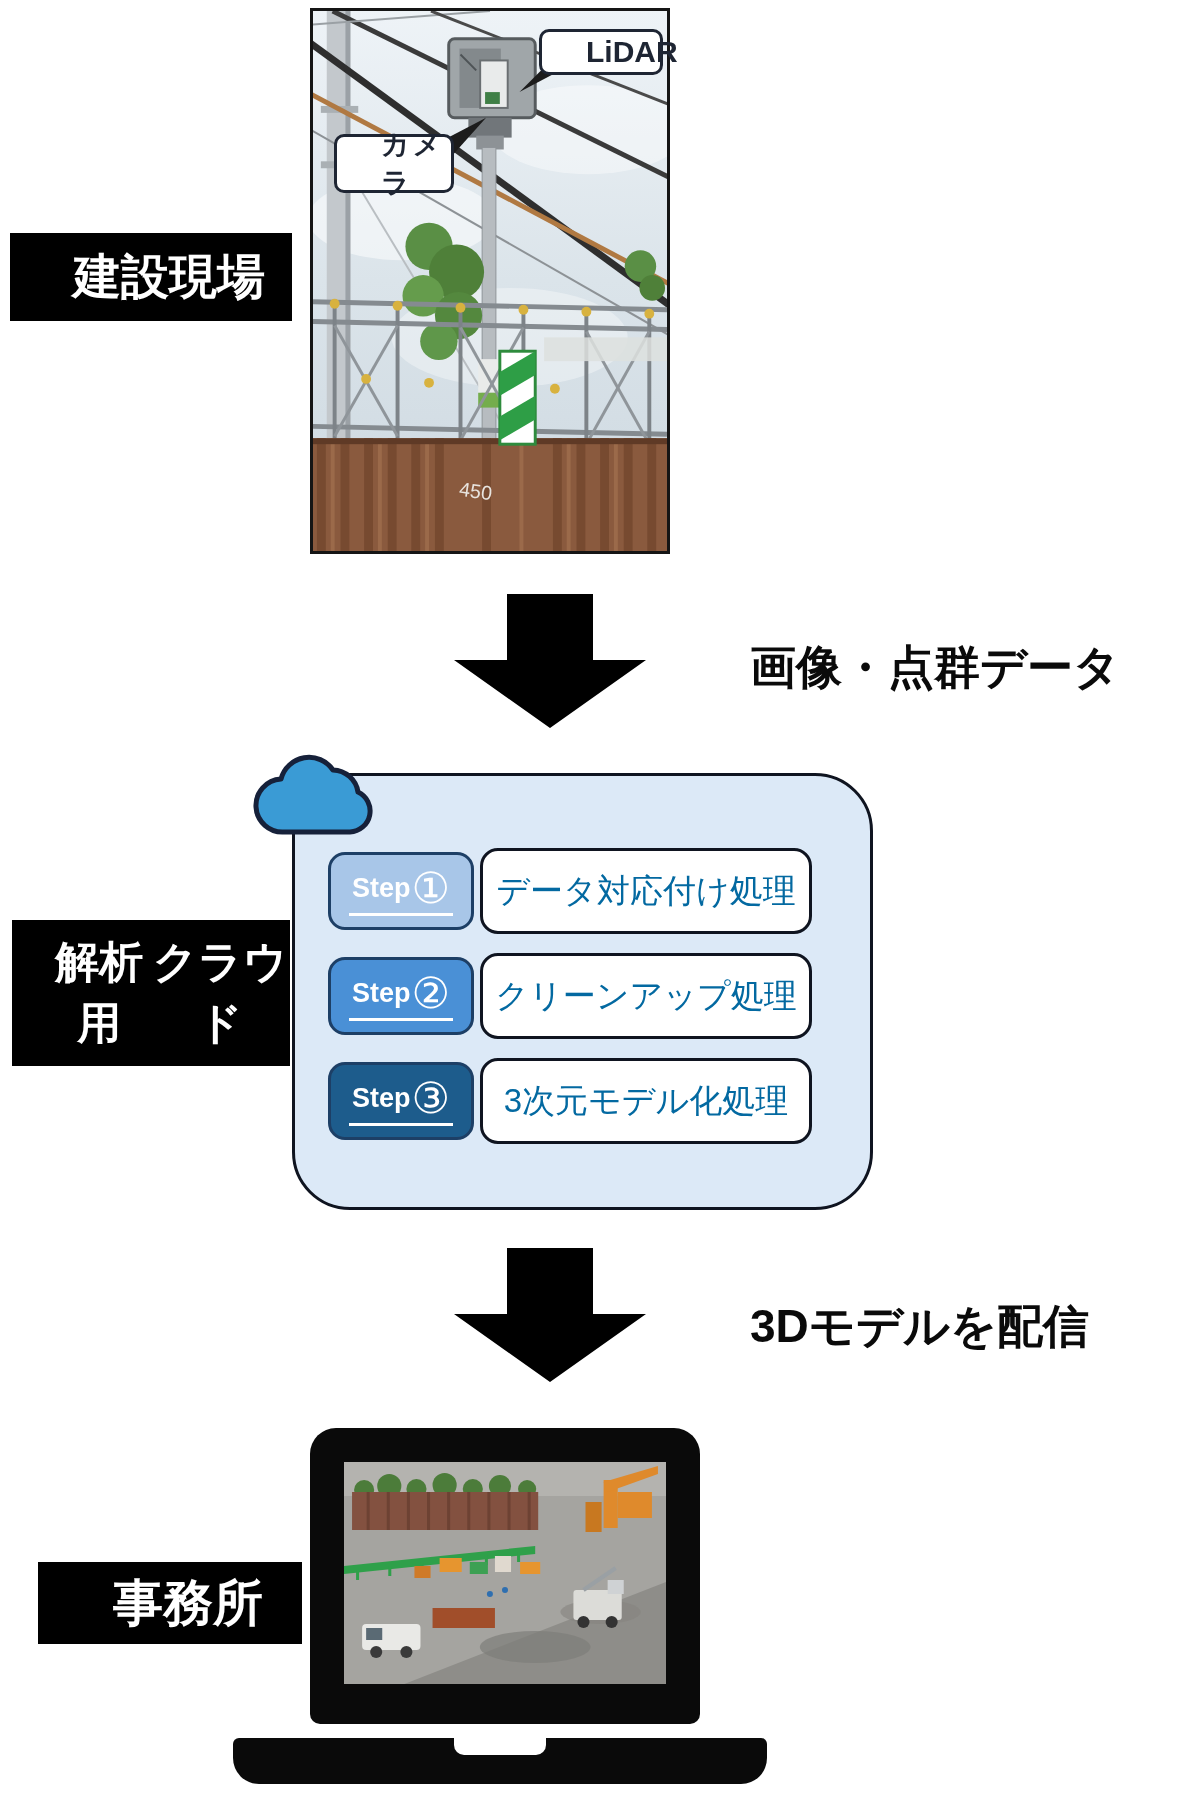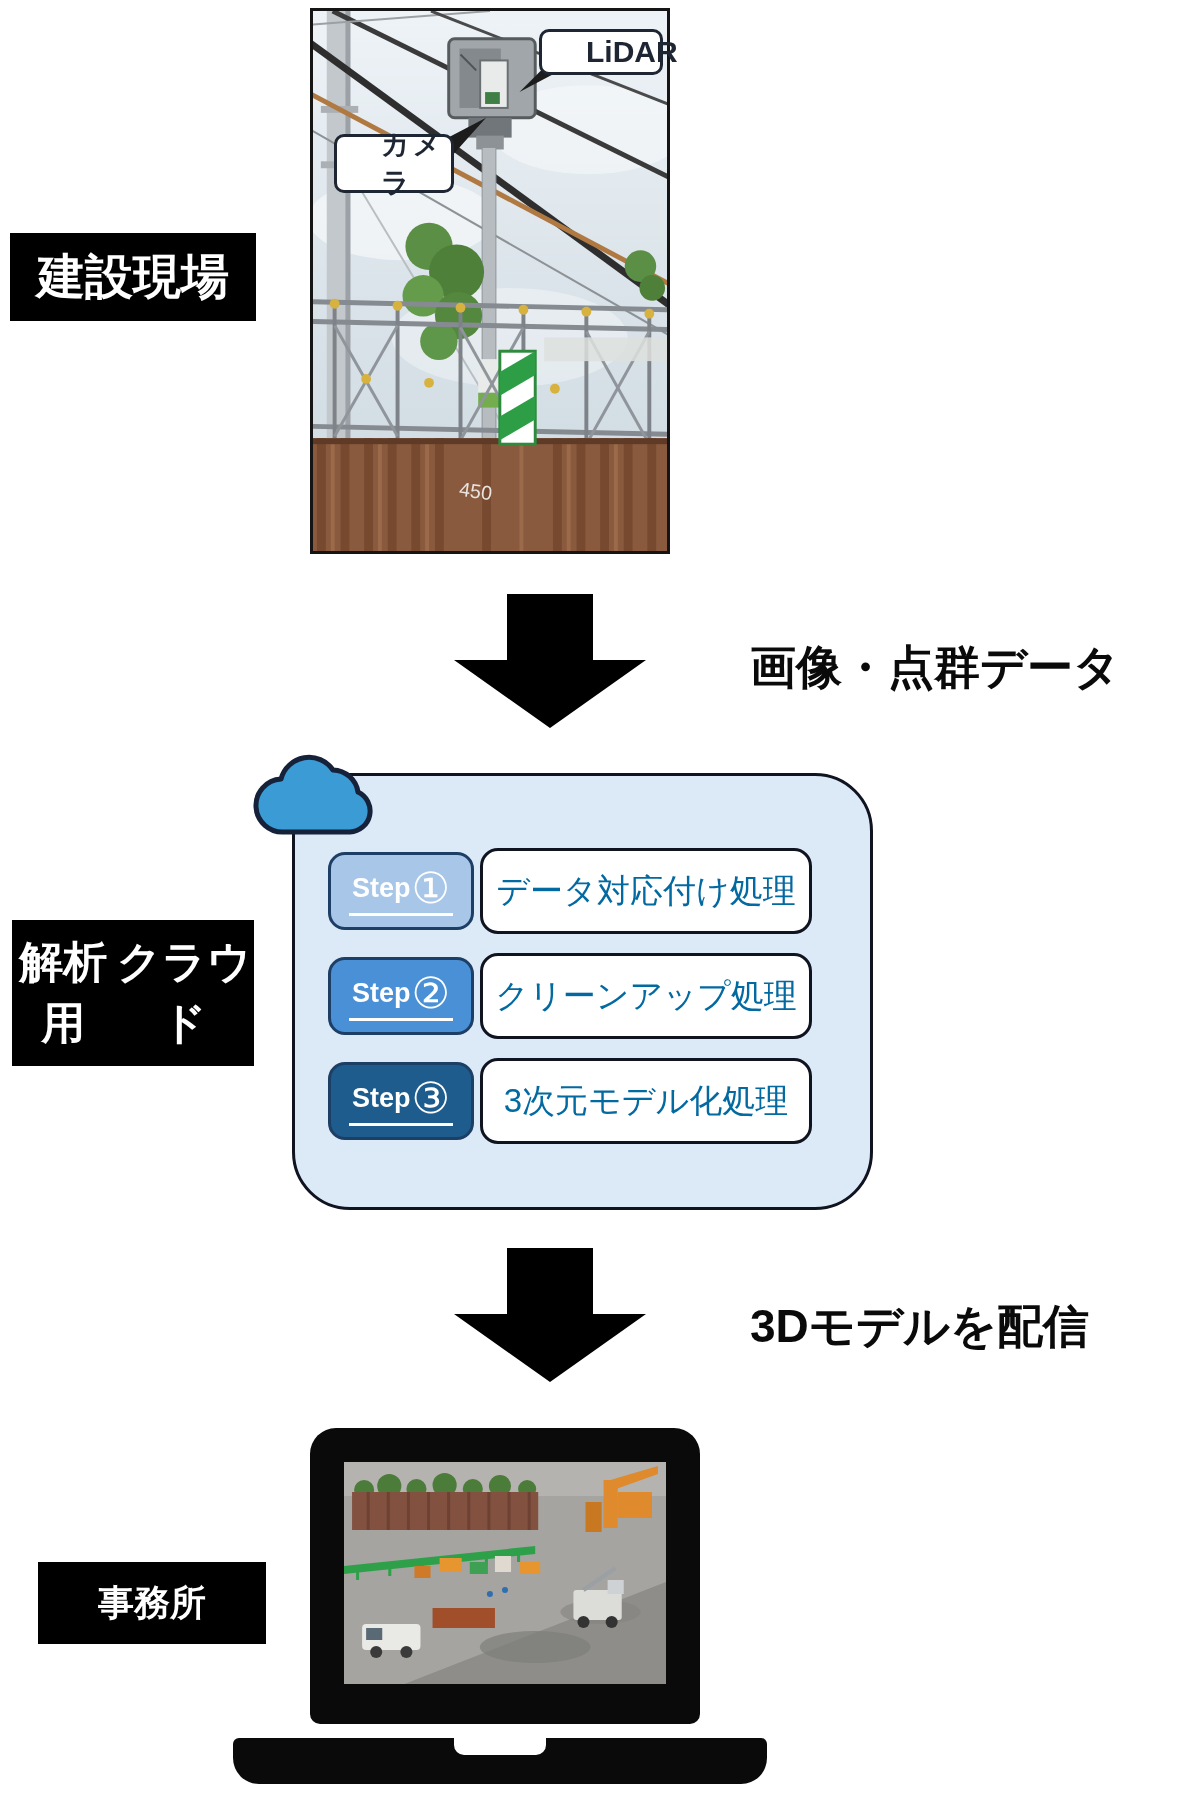--- a/index.html
+++ b/index.html
@@ -11,24 +11,24 @@
          border:3px solid #151515;box-sizing:border-box;background:#e7edf2;}
   .photo svg{display:block;width:100%;height:100%;}
   .callout{position:absolute;background:#ffffff;border:3px solid #1e2533;border-radius:10px;
            color:#1e2533;font-weight:700;display:flex;align-items:center;justify-content:flex-start;
            box-sizing:border-box;padding-left:44px;}
   #callout-lidar{left:226px;top:18px;width:124px;height:46px;font-size:30px;}
   #callout-camera{left:21px;top:123px;width:120px;height:59px;font-size:28px;letter-spacing:3px;}
 
   
   .black-label{position:absolute;background:#000;color:#fff;font-weight:700;
-               display:flex;align-items:center;justify-content:center;text-align:center;}
+               display:flex;align-items:center;justify-content:center;text-align:center;padding-left:36px;}
   #lbl-site{left:10px;top:233px;width:246px;height:88px;font-size:48px;}
   #lbl-cloud{left:12px;top:920px;width:242px;height:146px;font-size:44px;line-height:1.38;}
-  #lbl-office{left:38px;top:1562px;width:228px;height:82px;font-size:36px;}
+  #lbl-office{left:38px;top:1562px;width:228px;height:82px;font-size:50px;}
 
   
   .arrow{position:absolute;left:450px;width:200px;height:140px;}
   #arrow1{top:592px;} #arrow2{top:1246px;}
   .flow-text{position:absolute;left:750px;font-size:46px;font-weight:700;color:#0a0a0a;white-space:nowrap;}
   #flow1{top:637px;} #flow2{top:1296px;}
 
   
   .cloud-box{position:absolute;left:292px;top:773px;width:581px;height:437px;box-sizing:border-box;
              background:#dce9f7;border:3px solid #0f1420;border-radius:58px;}

